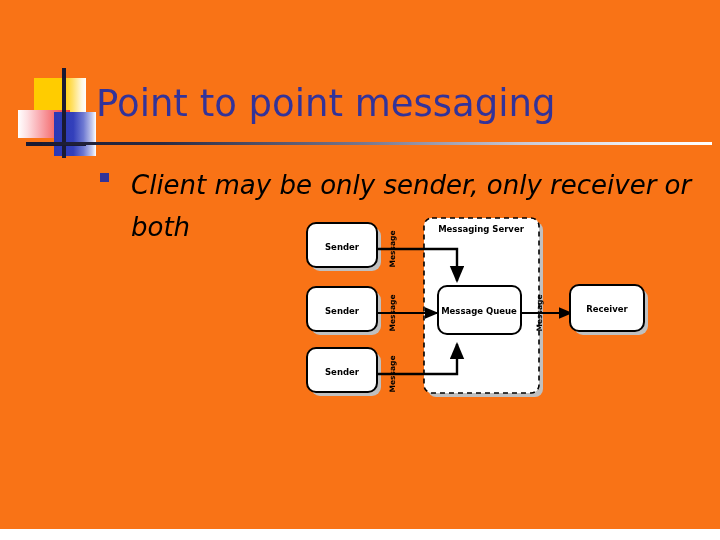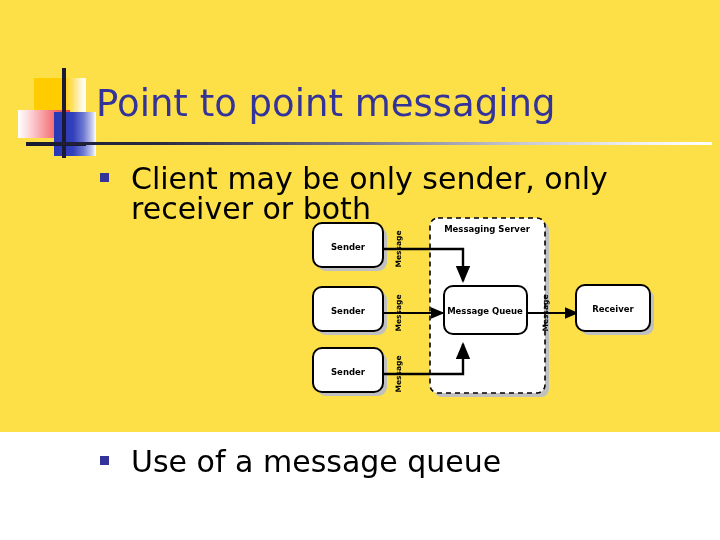--- a/index.html
+++ b/index.html
@@ -3,21 +3,21 @@
 <meta charset="utf-8">
 <style>
   html,body{margin:0;padding:0;}
   body{
     width:720px;height:540px;
     background:#ffffff;
     font-family:"DejaVu Sans","Liberation Sans",sans-serif;
     overflow:hidden;
     position:relative;
   }
-  .slide{position:absolute;inset:0;width:720px;height:432px;background:#fde047;}
+  .slide{position:absolute;inset:0;width:720px;height:529px;background:#f97316;}
 
   
   .logo{position:absolute;left:18px;top:68px;width:78px;height:90px;}
   .sq-yellow{position:absolute;left:16px;top:10px;width:52px;height:40px;
     background:linear-gradient(to right,#ffcc00 0%,#ffcc00 56%,#ffe066 74%,#fff8e0 92%,#ffffff 100%);}
   .sq-red{position:absolute;left:0px;top:42px;width:52px;height:28px;
     background:linear-gradient(to left,#f43b3b 0%,#f4696b 28%,#f9aab0 58%,#fddfe2 82%,#ffffff 100%);}
   .sq-blue{position:absolute;left:36px;top:44px;width:42px;height:44px;
     background:linear-gradient(to right,#2b38b5 0%,#3340bb 46%,#6e79d2 70%,#c3c8ec 90%,#ffffff 100%);}
   .line-v{position:absolute;left:44px;top:0px;width:4px;height:90px;background:#1a1a33;}
@@ -26,32 +26,32 @@
   
   .title{
     position:absolute;left:96px;top:82px;width:600px;
     color:#333399;font-size:37px;line-height:44px;
     font-weight:400;letter-spacing:0px;white-space:nowrap;
   }
   .rule{
     position:absolute;left:42px;top:142px;width:670px;height:3px;
     background:linear-gradient(to right,#1c1c33 0%,#2a2a44 18%,#77778f 48%,#c9c9d6 72%,#f2f2f6 90%,#ffffff 100%);
   }
-  .bullet{position:relative;color:#000;font-size:30px;line-height:30px;}
+  .bullet{position:relative;color:#000;font-size:26px;line-height:42px;font-style:italic;}
   .bmark{
     position:absolute;left:0px;top:9px;width:9px;height:9px;background:#333399;
   }
   .btext{display:block;padding-left:31px;}
 
   .b1{position:absolute;left:100px;top:164px;width:600px;}
   .b2{position:absolute;left:100px;top:410px;width:430px;}
   .b3{position:absolute;left:100px;top:447px;width:430px;}
 
   
-  .diagram{position:absolute;left:295px;top:208px;width:390px;height:200px;}
+  .diagram{position:absolute;left:289px;top:208px;width:390px;height:200px;}
   .diagram svg{display:block;}
 </style>
 </head>
 <body>
 
 <div class="slide">
 
   <div class="logo">
     <div class="sq-yellow"></div>
     <div class="sq-red"></div>
@@ -62,24 +62,20 @@
 
   <div class="title">Point to point messaging</div>
   <div class="rule"></div>
 
   <div class="bullet b1">
     <span class="bmark"></span>
     <span class="btext">Client may be only sender, only receiver or both</span>
   </div>
 
 
-  <div class="bullet b3">
-    <span class="bmark"></span>
-    <span class="btext">Use of a message queue</span>
-  </div>
 
   <div class="diagram">
     <svg width="390" height="200" viewBox="0 0 390 200" xmlns="http://www.w3.org/2000/svg">
       <defs>
         <marker id="arw" markerWidth="7" markerHeight="7" refX="6.2" refY="3" orient="auto" markerUnits="strokeWidth">
           <path d="M0,0 L7,3 L0,6 z" fill="#000"></path>
         </marker>
       </defs>
 
       <g fill="#c0c0c0">

